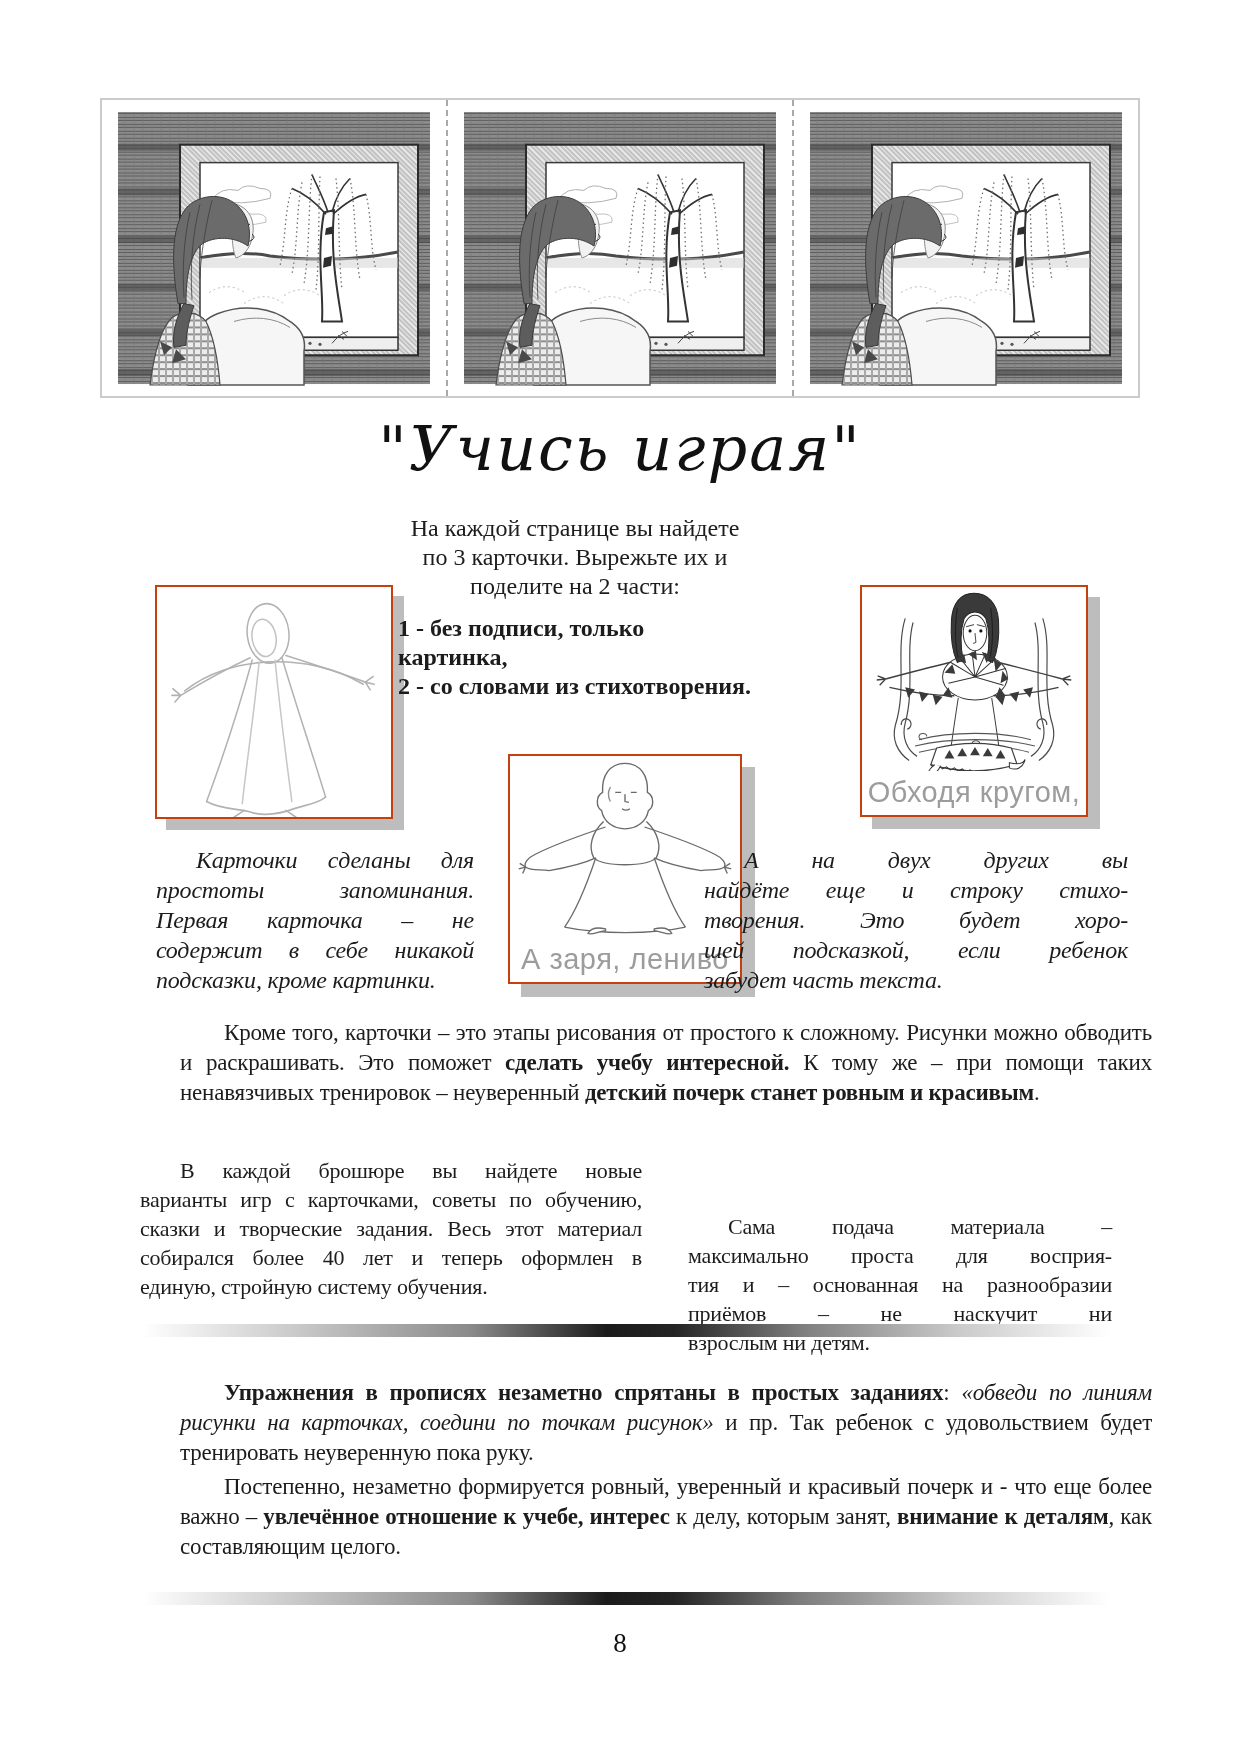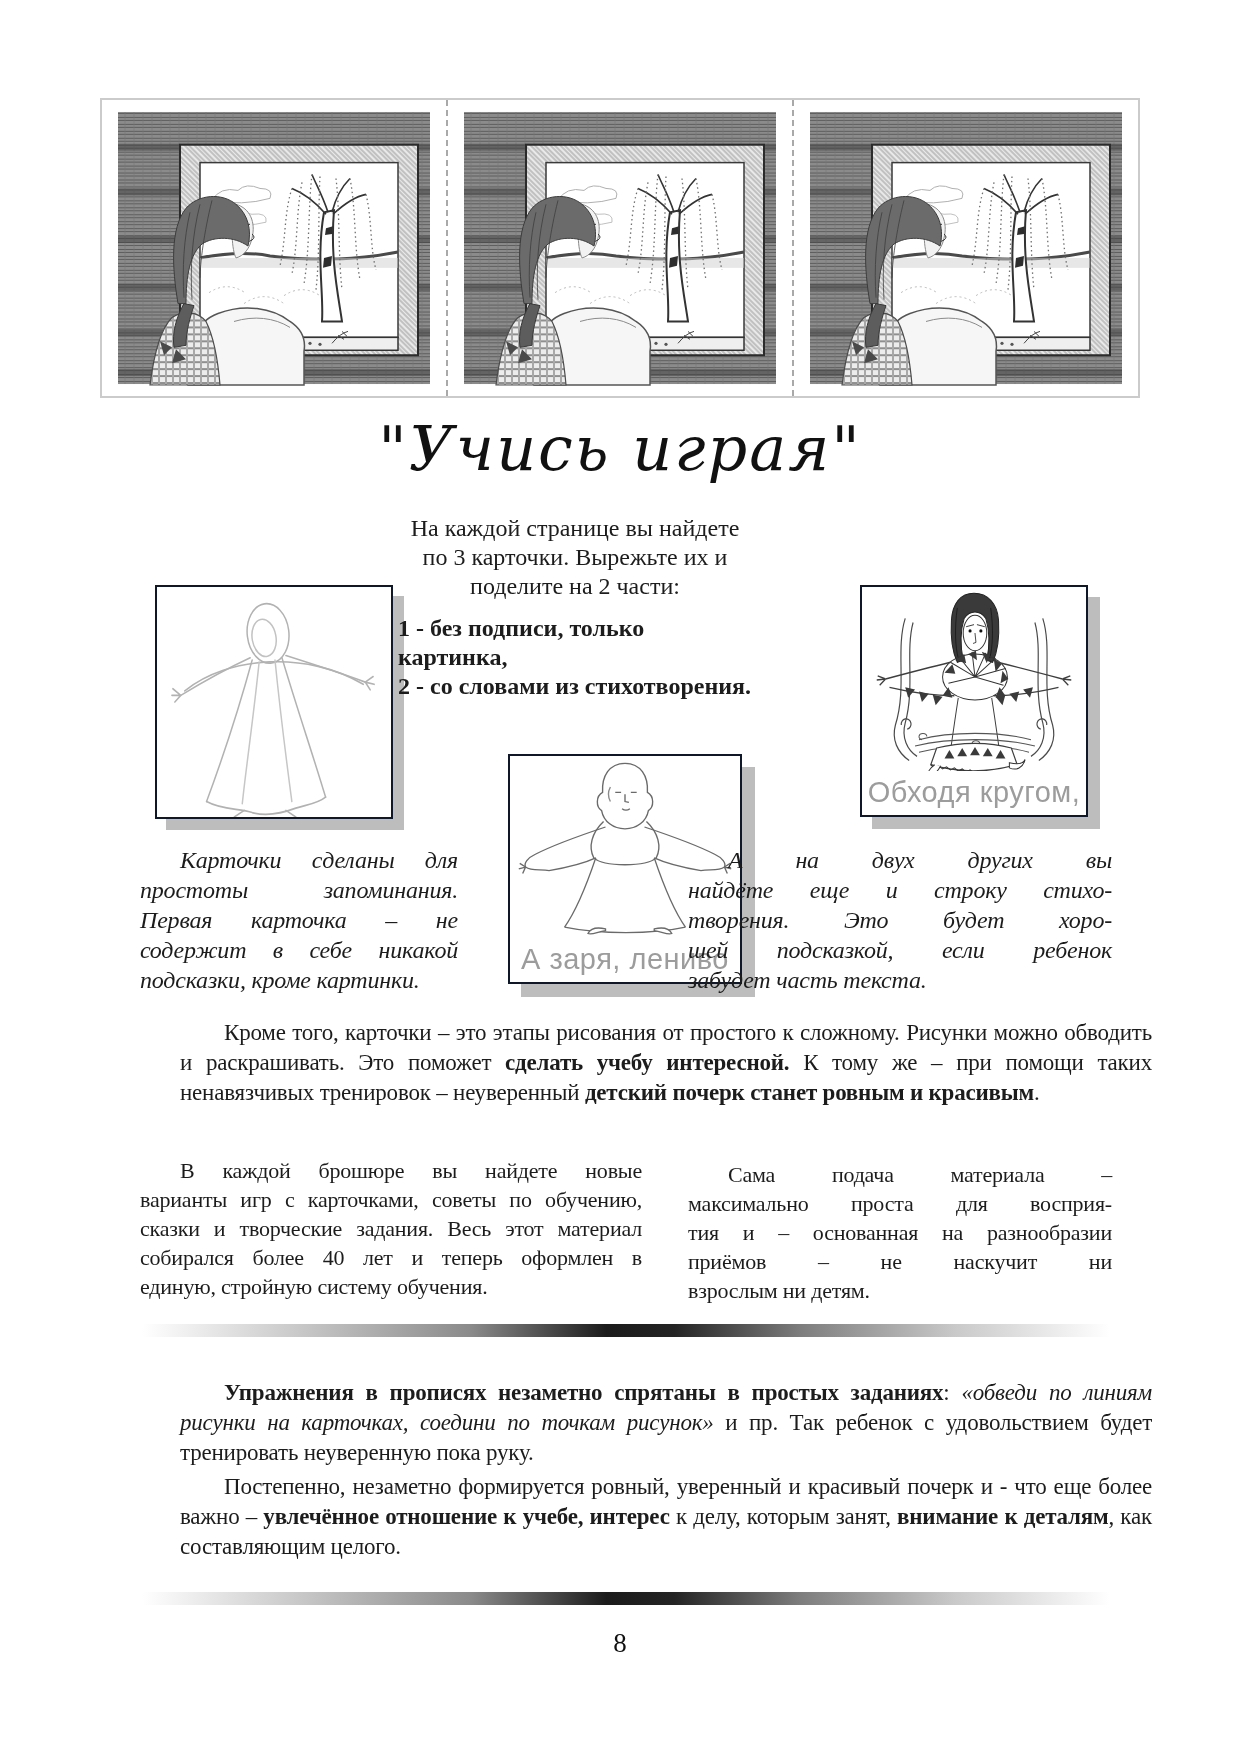--- a/index.html
+++ b/index.html
@@ -12,57 +12,57 @@
   .strip-cell{flex:1;position:relative;padding:9px 12px;box-sizing:border-box;}
   .strip-cell + .strip-cell{border-left:2px dashed #a9a9a9;}
   .strip-cell svg{display:block;width:100%;height:100%;}
 
   
   .title{position:absolute;left:0;top:412px;width:100%;text-align:center;
          font-family:"DejaVu Serif",serif;font-style:italic;font-weight:normal;
          font-size:62px;letter-spacing:2px;color:#111;}
 
   
-  .card{position:absolute;background:#fff;border:2px solid #0f172a;box-sizing:border-box;}
+  .card{position:absolute;background:#fff;border:2px solid #c2410c;box-sizing:border-box;}
   .card .art{position:absolute;left:0;top:0;width:100%;height:100%;}
   .card.captioned .art{height:calc(100% - 44px);}
   .card-caption{position:absolute;left:0;right:0;bottom:6px;text-align:center;
                 font-family:"Liberation Sans",sans-serif;font-size:29px;color:#9c9c9c;
                 letter-spacing:.5px;white-space:nowrap;}
   #cardLeft{left:155px;top:585px;width:238px;height:234px;box-shadow:11px 11px 0 #bdbdbd;}
   #cardMid{left:508px;top:754px;width:234px;height:230px;box-shadow:13px 13px 0 #bdbdbd;padding-left:36px;}
   #cardRight{left:860px;top:585px;width:228px;height:232px;box-shadow:12px 12px 0 #bdbdbd;}
 
   
   .intro{position:absolute;left:398px;top:514px;width:354px;font-size:24px;line-height:29px;}
   .intro .center-lines div{text-align:center;}
   .intro .list{margin-top:13px;font-weight:bold;}
   .intro .list div{text-align:left;}
 
   
   .jlines div{text-align:justify;text-align-last:justify;}
   .jlines div:last-child{text-align-last:left;}
   .jlines.indent-first div:first-child{text-indent:40px;}
 
-  .it-block{position:absolute;font-style:italic;font-size:24px;line-height:30px;letter-spacing:-0.2px;}
+  .it-block{position:absolute;font-style:italic;font-size:24px;line-height:30px;letter-spacing:-0.2px;margin-left:16px;}
   #itLeft{left:140px;top:845px;width:318px;}
   #itRight{left:688px;top:845px;width:424px;}
 
   
   .para{position:absolute;left:140px;width:972px;font-size:23px;line-height:30px;
         text-align:justify;text-indent:44px;letter-spacing:-0.2px;margin-left:40px;}
   #para1{top:1018px;}
   #para2{top:1378px;}
   #para3{top:1472px;}
   .b{font-weight:bold;}
   .i{font-style:italic;}
 
   .col{position:absolute;font-size:22px;line-height:29px;letter-spacing:-0.2px;}
   #colLeft{left:140px;top:1156px;width:502px;}
-  #colRight{left:688px;top:1160px;width:424px;font-family:Liberation Serif, serif;}
+  #colRight{left:688px;top:1212px;width:424px;font-family:Liberation Serif, serif;}
 
   
   .divider{position:absolute;left:142px;width:968px;height:13px;
            background:linear-gradient(90deg,#ffffff 0%,#c9c9c9 16%,#8a8a8a 34%,
                        #1b1b1b 48%,#242424 55%,#7d7d7d 68%,#c9c9c9 84%,#ffffff 100%);}
   #div1{top:1324px;}
   #div2{top:1592px;}
 
   .pageno{position:absolute;left:0;top:1628px;width:100%;text-align:center;
           font-size:27px;color:#111;}

